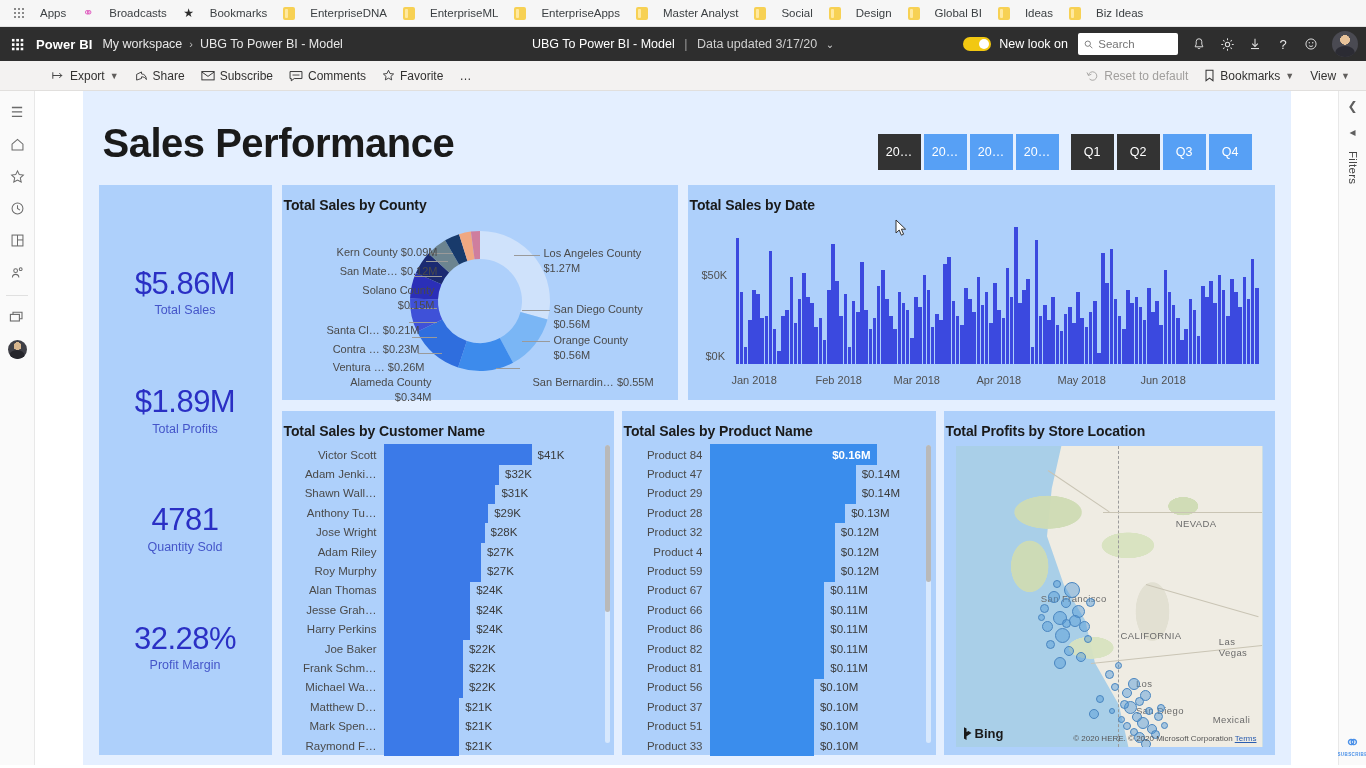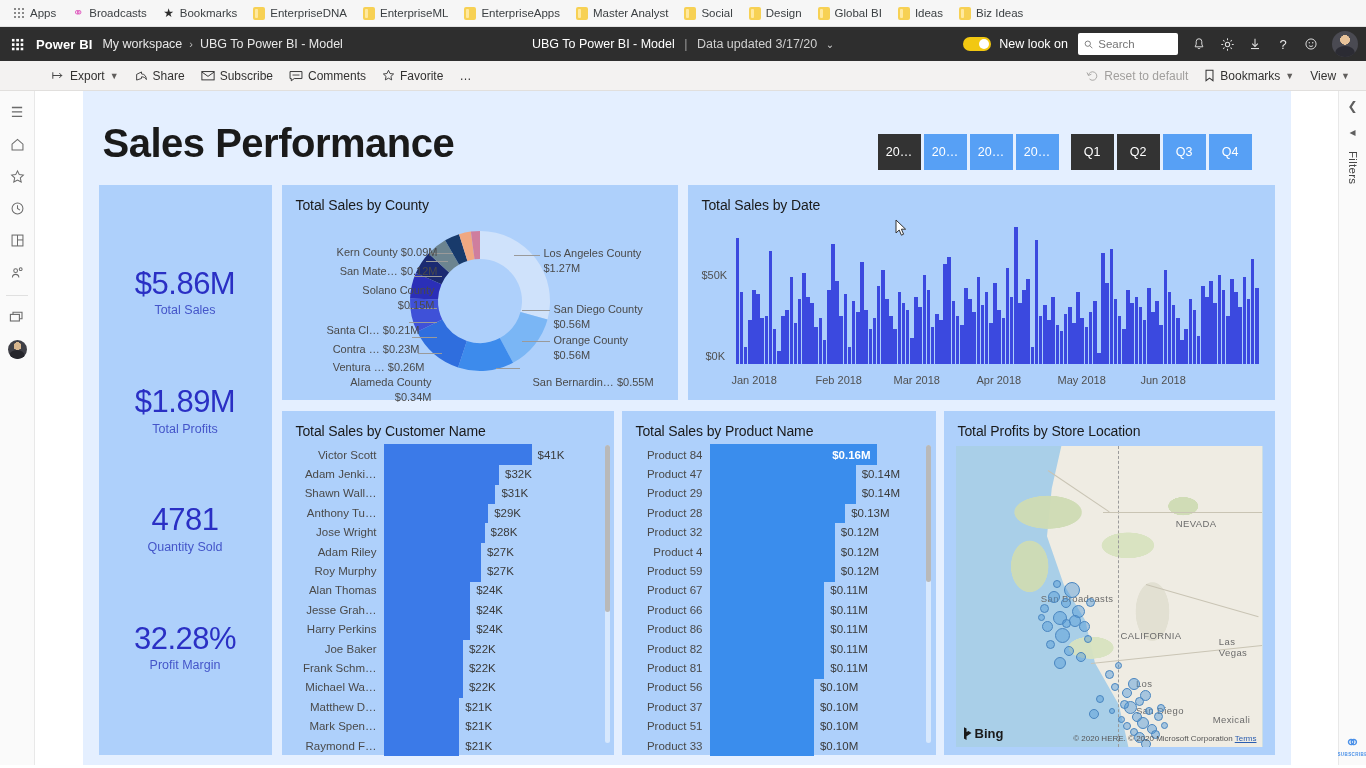--- a/index.html
+++ b/index.html
@@ -18,21 +18,21 @@
     border-bottom: 1px solid #e2e2e2;
     display: flex;
     align-items: center;
     padding: 0 6px;
     gap: 2px;
     white-space: nowrap;
   }
   .bm {
     display: flex;
     align-items: center;
-    gap: 5px;
+    gap: 15px;
     padding: 2px 7px;
     border-radius: 3px;
     font-size: 11.5px;
     color: #3c4043;
     cursor: pointer;
   }
   .bm-ico { width: 12px; height: 13px; display: inline-block; position: relative; flex: none; }
   .ico-folder { background: #f7d154; border-radius: 2px; }
   .ico-folder:after {
     content: ""; position: absolute; left: 2px; top: 2px; width: 3px; height: 9px;
@@ -187,21 +187,21 @@
   .sl-tile {
     width: 43px; height: 36px; background: #57a0f5; color: #ffffff;
     display: flex; align-items: center; justify-content: center;
     font-size: 12.5px; cursor: pointer;
   }
   .sl-tile.active { background: #333333; }
 
   
   .card { position: absolute; background: #aed0fb; }
   .card-title {
-    font-size: 14px; font-weight: normal; color: #1a1a1a; padding: 12px 0 0 14px;
+    font-size: 14px; font-weight: bold; color: #1a1a1a; padding: 12px 0 0 2px;
     letter-spacing: -.1px;
   }
 
   
   .kpi-card { left: 16px; top: 94px; width: 173px; height: 570px; }
   .kpi-list {
     height: 100%; display: flex; flex-direction: column; justify-content: space-evenly;
     padding: 14px 0;
   }
   .kpi { text-align: center; }
@@ -1056,21 +1056,21 @@
           <div class="land"></div>
           <div class="greens"></div>
           <div class="state-border" style="left:53%; top:0;"></div>
           <div class="road" style="left:48%; top:22%; width:52%;"></div>
           <div class="road" style="left:30%; top:8%; width:24%; transform: rotate(34deg);"></div>
           <div class="road" style="left:44%; top:72%; width:56%; transform: rotate(-6deg);"></div>
           <div class="road" style="left:62%; top:46%; width:38%; transform: rotate(16deg);"></div>
 
           <div class="map-lbl" style="left:62%; top:24%;">NEVADA</div>
           <div class="map-lbl" style="left:44%; top:61%;">CALIFORNIA</div>
-          <div class="map-lbl" style="left:18%; top:49%;">San Broadcasts</div>
+          <div class="map-lbl" style="left:18%; top:49%;">San Francisco</div>
           <div class="map-lbl" style="left:76%; top:63%;">Las Vegas</div>
           <div class="map-lbl" style="left:49%; top:77%;">Los</div>
           <div class="map-lbl" style="left:49%; top:86%;">San Diego</div>
           <div class="map-lbl" style="left:74%; top:89%;">Mexicali</div>
 
           <div id="map-bubbles">
               <div class="bubble" style="left: calc(29% - 4.5px); top: calc(54% - 4.5px); width: 9px; height: 9px;"></div>
               <div class="bubble" style="left: calc(32% - 6px); top: calc(50% - 6px); width: 12px; height: 12px;"></div>
               <div class="bubble" style="left: calc(34% - 7px); top: calc(57% - 7px); width: 14px; height: 14px;"></div>
               <div class="bubble" style="left: calc(36% - 5px); top: calc(52% - 5px); width: 10px; height: 10px;"></div>

